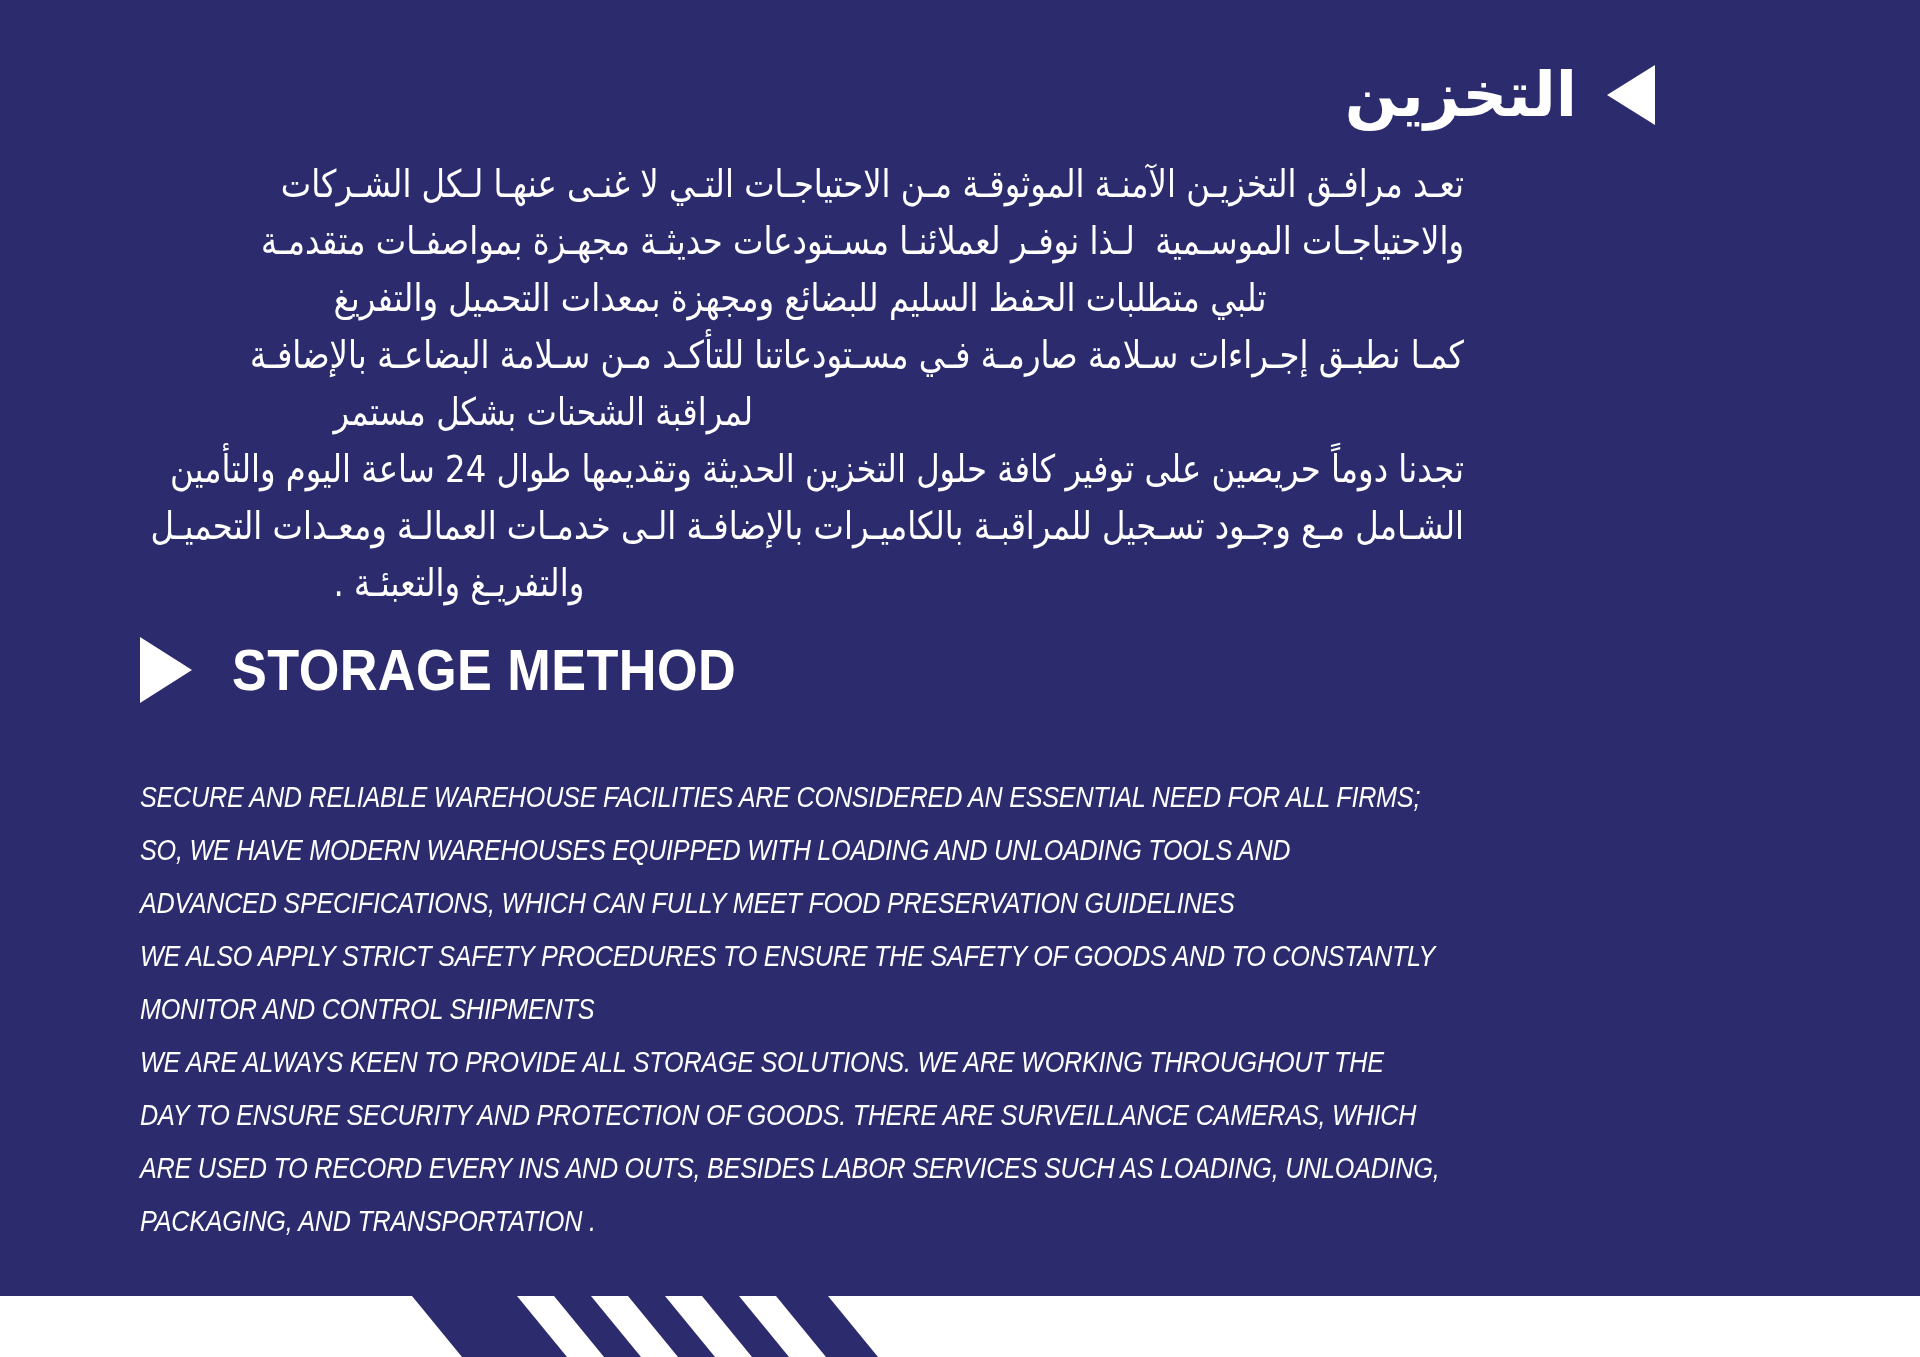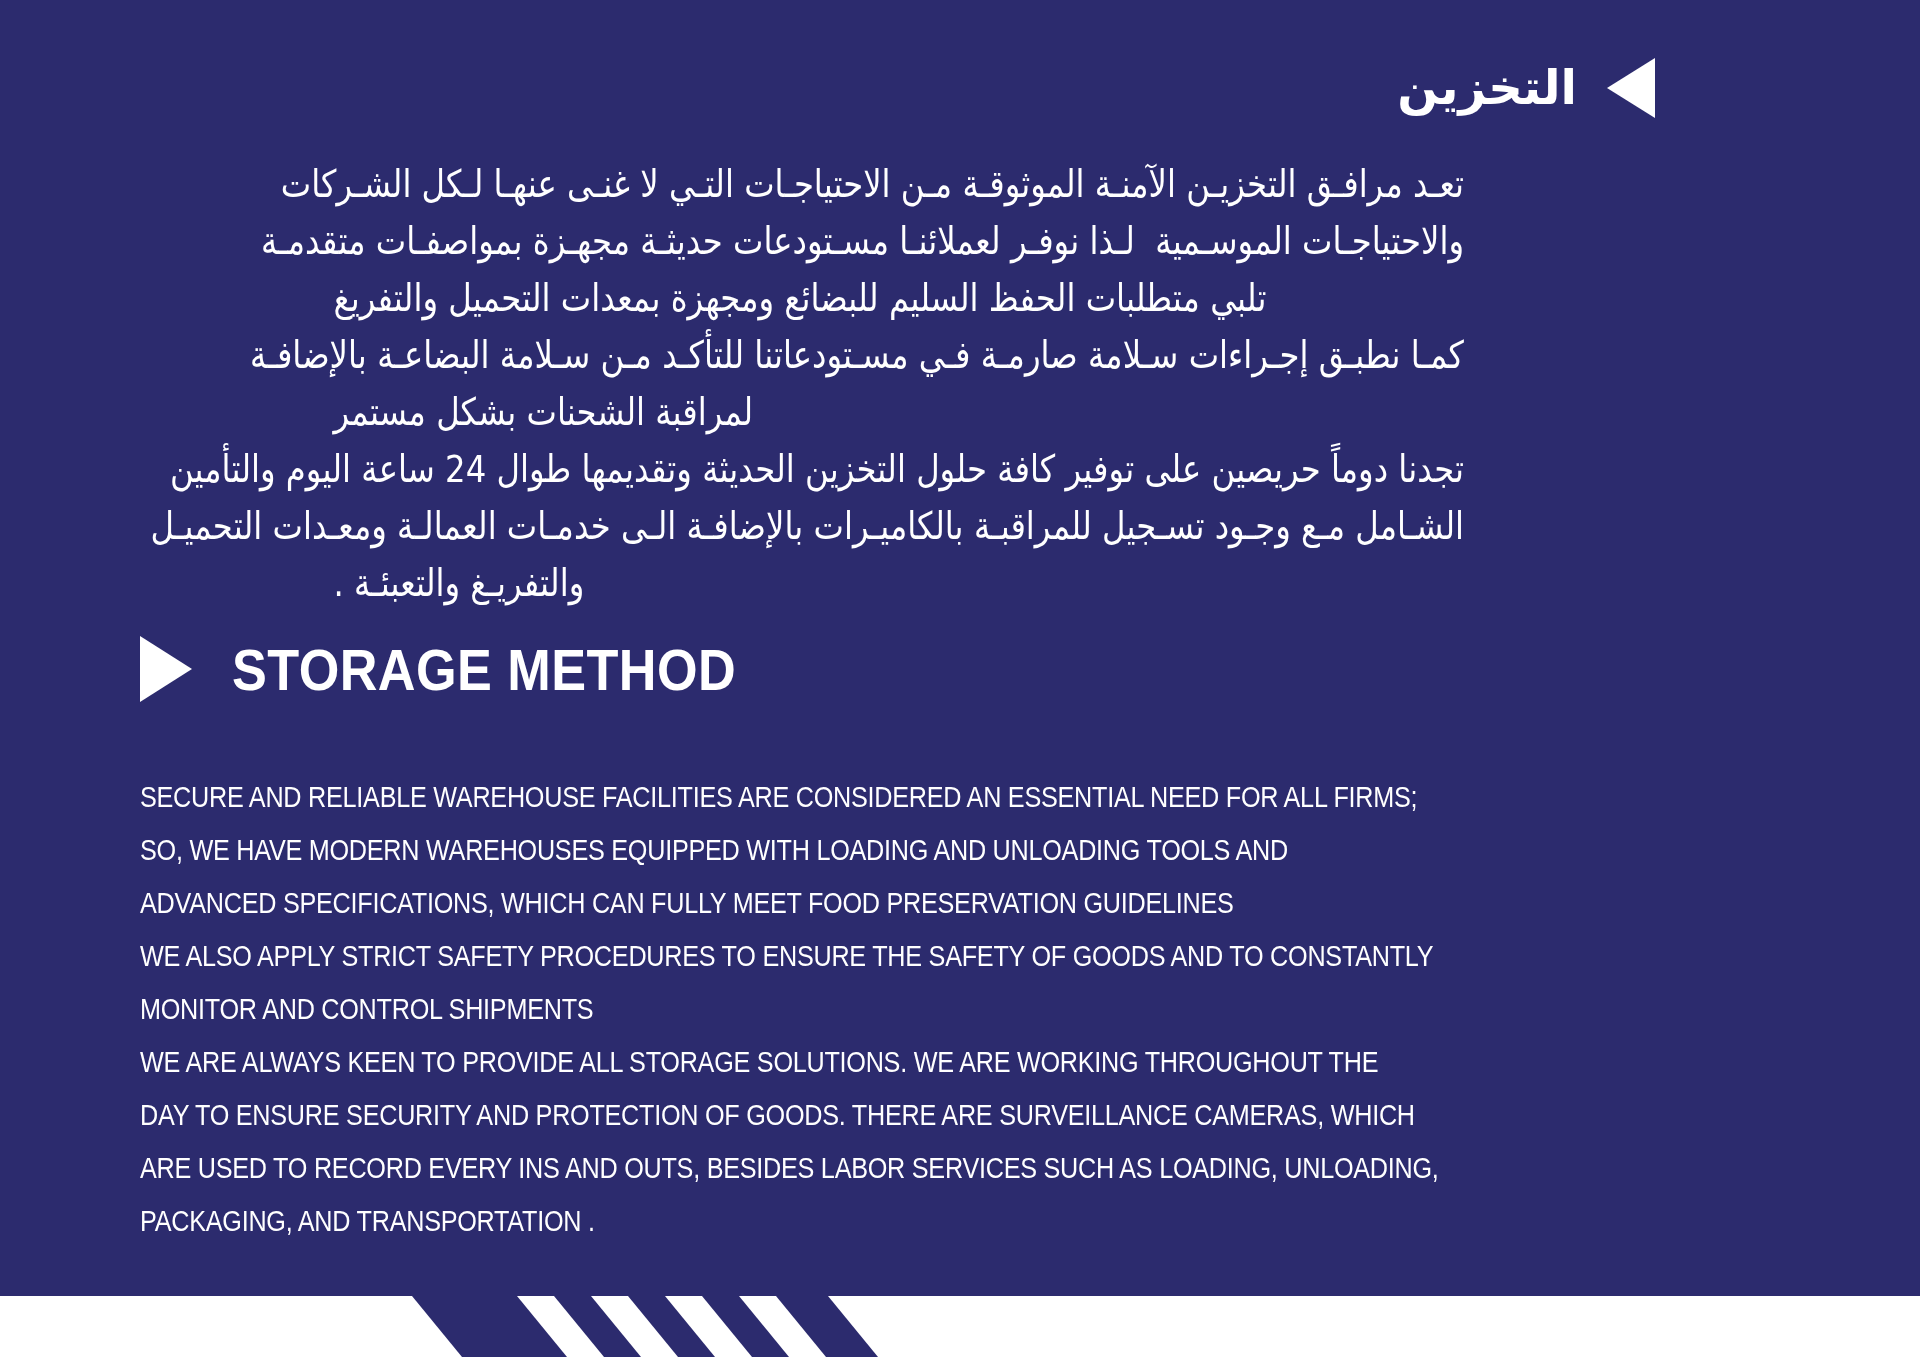--- a/index.html
+++ b/index.html
@@ -26,21 +26,21 @@
   .tri-left{
     width:0;height:0;
     border-top:30px solid transparent;
     border-bottom:30px solid transparent;
     border-right:48px solid var(--text);
   }
   .ar-title{
     color:var(--text);
     font-family:"DejaVu Sans",sans-serif;
     font-weight:bold;
-    font-size:48px;
+    font-size:62px;
     line-height:1.2;
   }
 
   
   .ar-paragraph{
     position:absolute;top:156px;right:456px;
     width:1330px;
     direction:rtl;text-align:left;
     color:var(--text);
   }
@@ -49,21 +49,21 @@
     font-size:38px;
     line-height:57px;
     white-space:pre;
     transform:scaleX(0.85);
     transform-origin:right center;
   }
 
   
   .en-heading-row{
     position:absolute;top:636px;left:140px;
-    display:flex;align-items:flex-start;gap:40px;
+    display:flex;align-items:center;gap:40px;
   }
   .tri-right{
     width:0;height:0;
     border-top:33px solid transparent;
     border-bottom:33px solid transparent;
     border-left:52px solid var(--text);
   }
   .en-title{
     color:var(--text);
     font-weight:bold;
@@ -72,20 +72,21 @@
     transform:scaleX(0.9);
     transform-origin:left center;
     white-space:nowrap;
   }
 
   
   .en-paragraph{
     position:absolute;top:770px;left:140px;
     width:1640px;
     color:var(--text);
+    font-style:italic;
   }
   .en-line{
     font-size:30px;
     letter-spacing:-0.3px;
     line-height:53px;
     white-space:pre;
     transform:scaleX(0.84);
     transform-origin:left center;
   }
 

